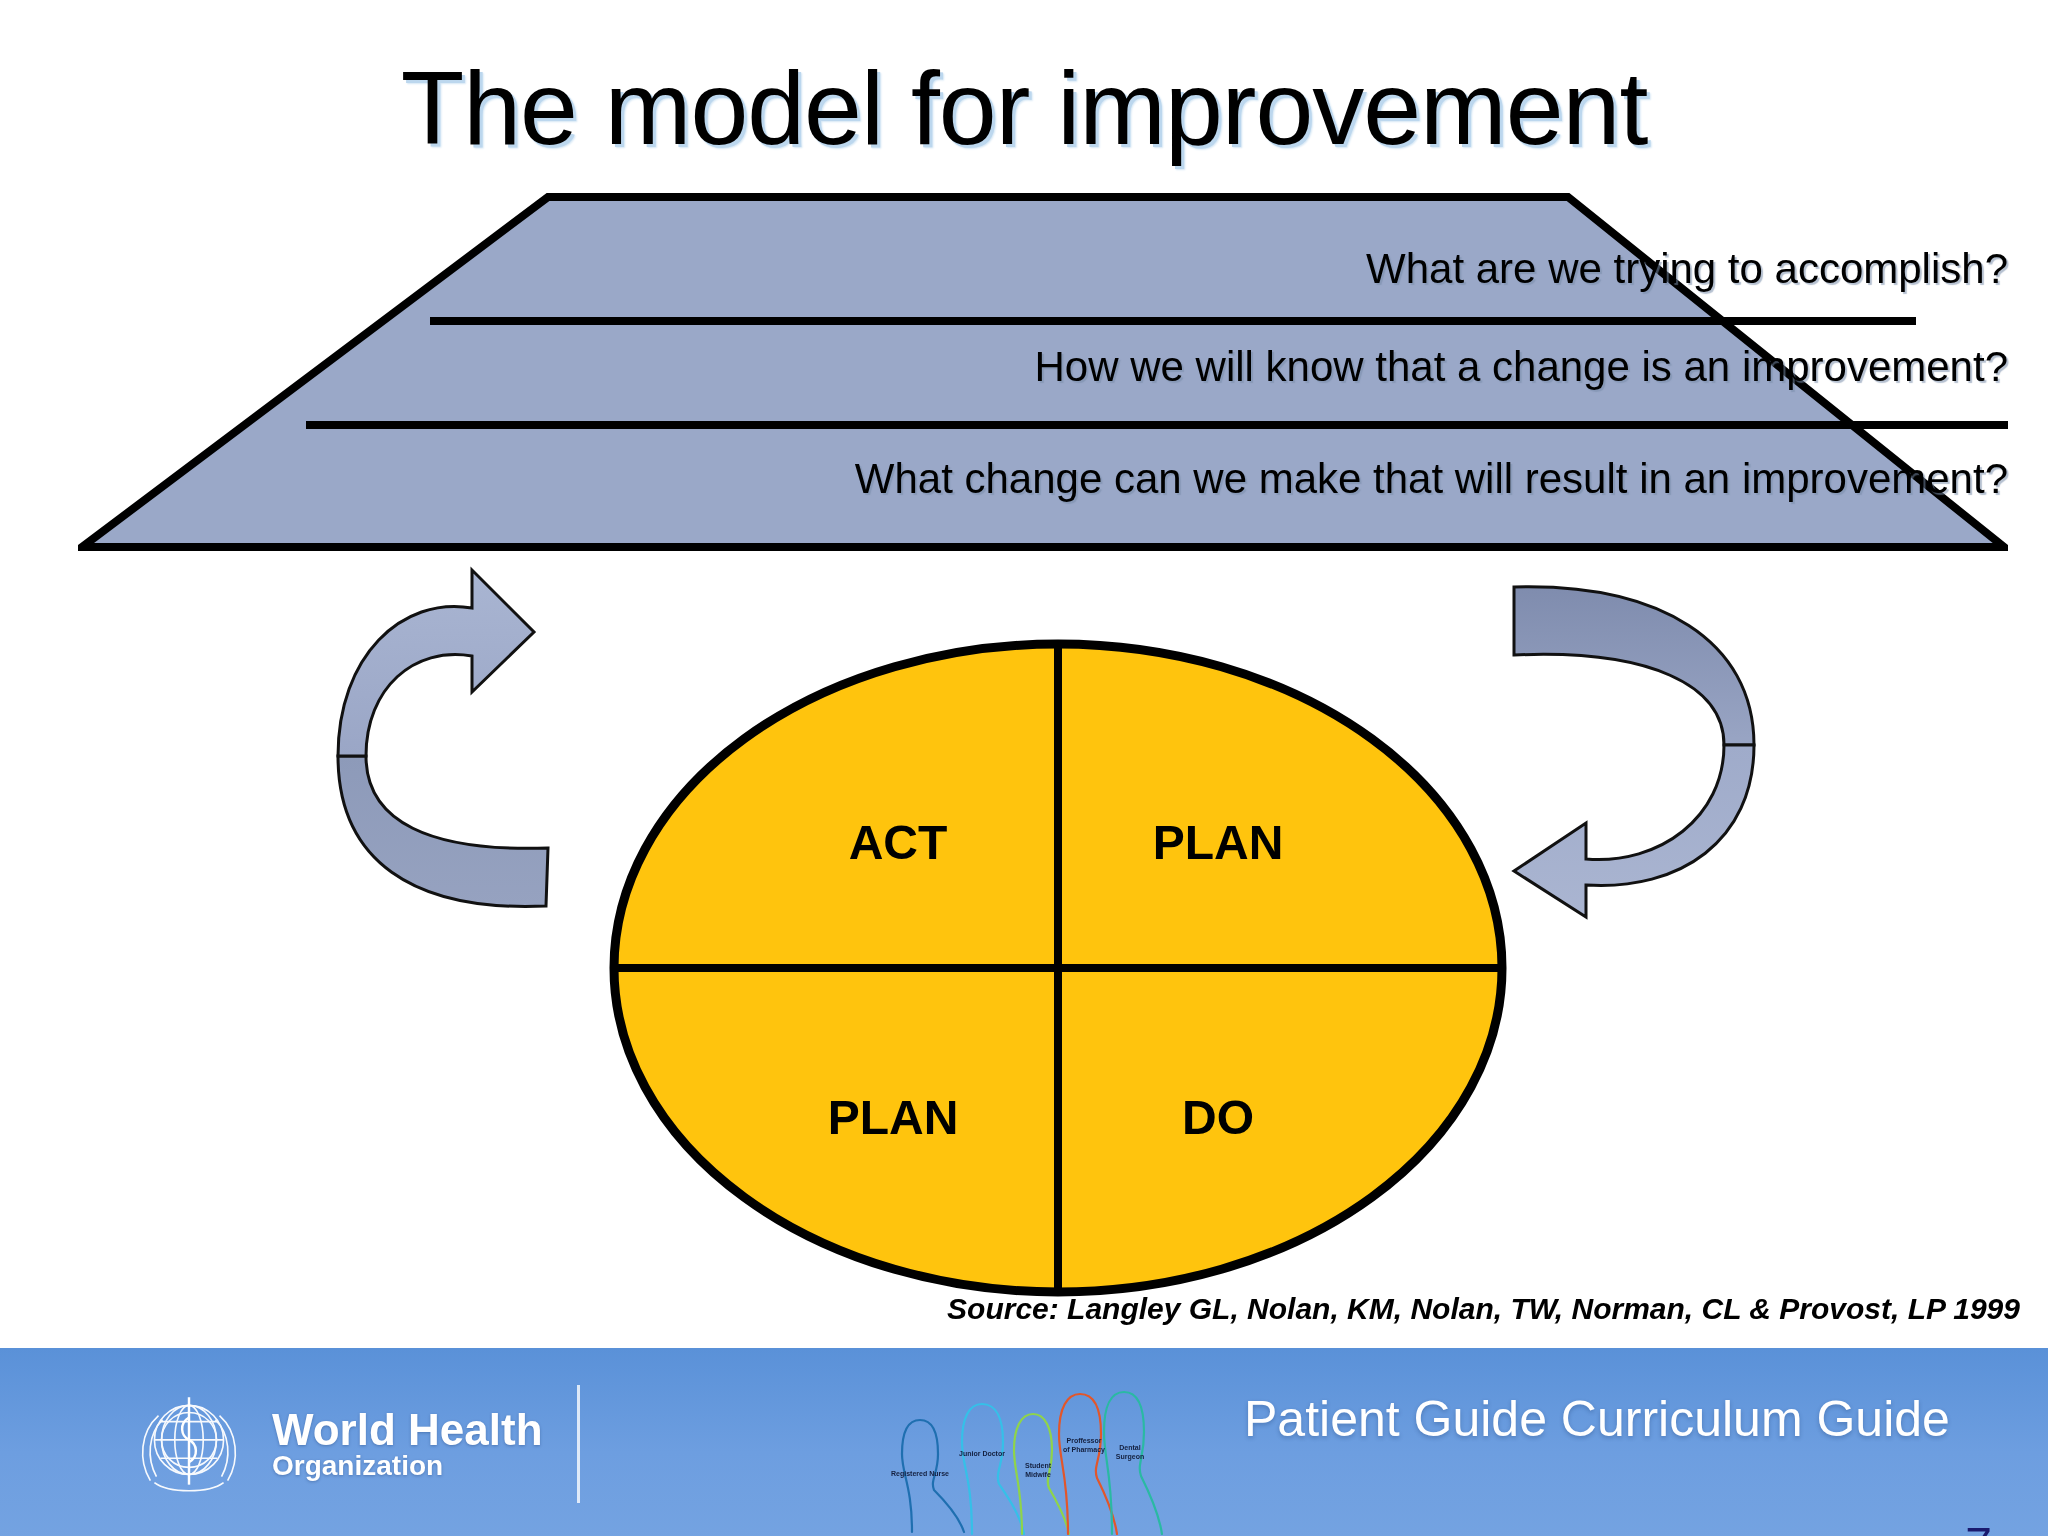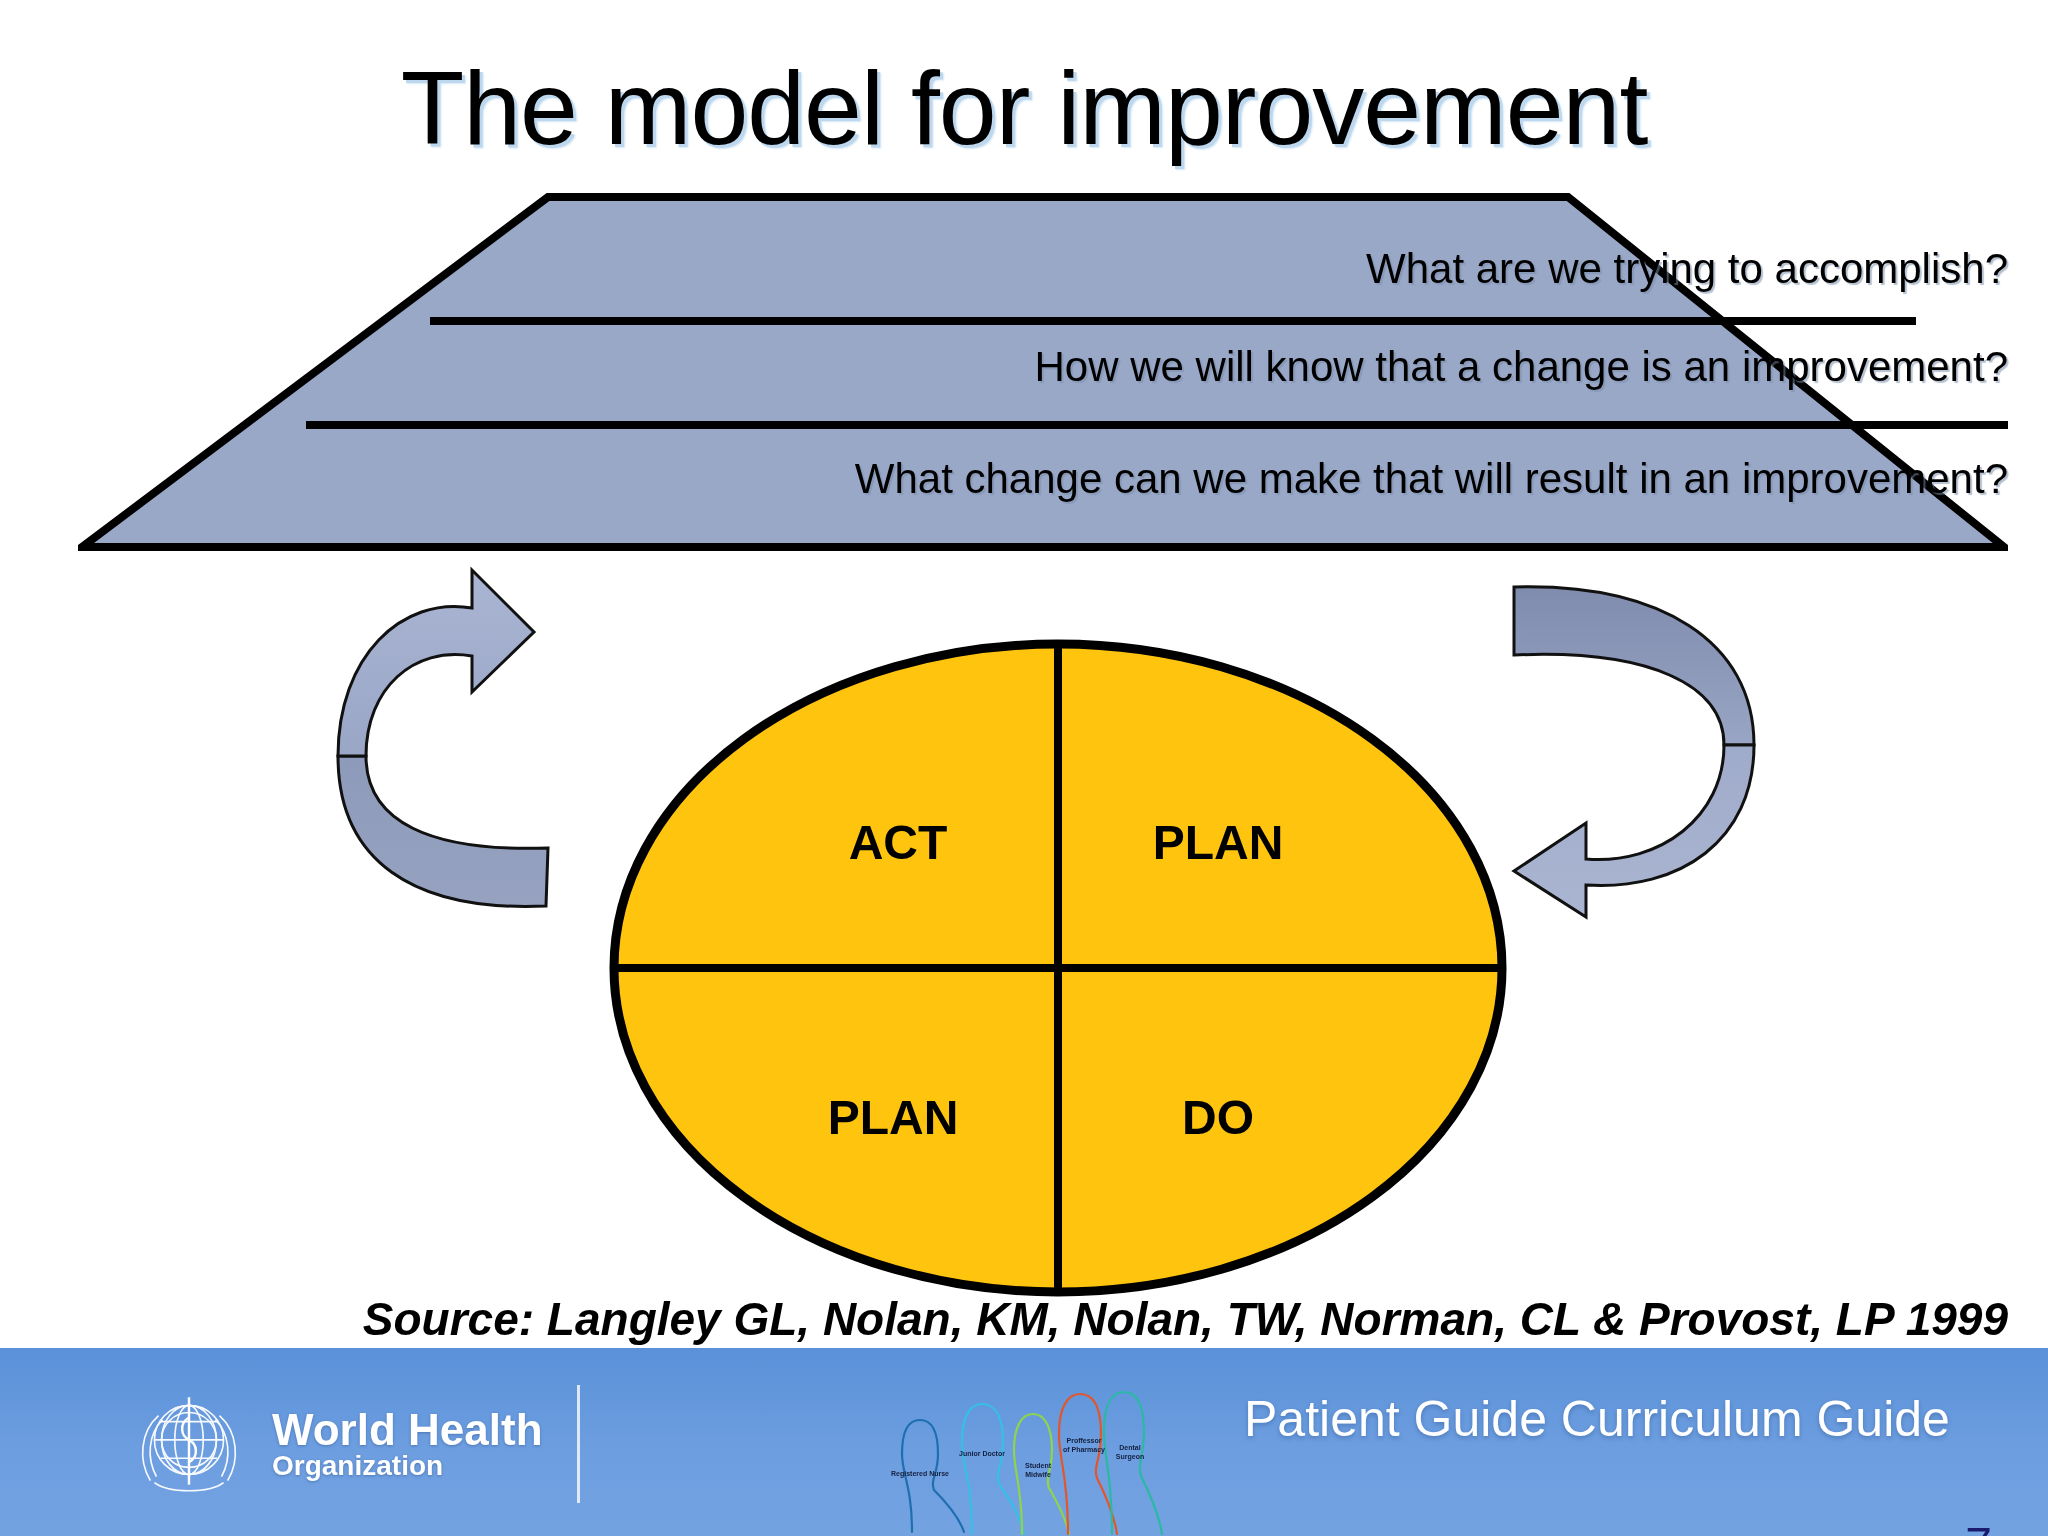--- a/index.html
+++ b/index.html
@@ -107,25 +107,25 @@
     margin-top: 27px;
   }
   #pdsa-label-act   { left: 170px; top: 150px; width: 240px; }
   #pdsa-label-plan  { left: 490px; top: 150px; width: 240px; }
   #pdsa-label-study { left: 155px; top: 425px; width: 260px; }
   #pdsa-label-do    { left: 490px; top: 425px; width: 240px; }
 
   
   #source-line {
     position: absolute;
-    left: 0;
+    left: 12px;
     top: 1292px;
     width: 2008px;
     text-align: right;
-    font-size: 46px;
+    font-size: 30px;
     font-style: italic;
     font-weight: 600;
     color: #000000;
     white-space: nowrap;
   }
 
   
   #footer-banner {
     position: absolute;
     left: 0;

